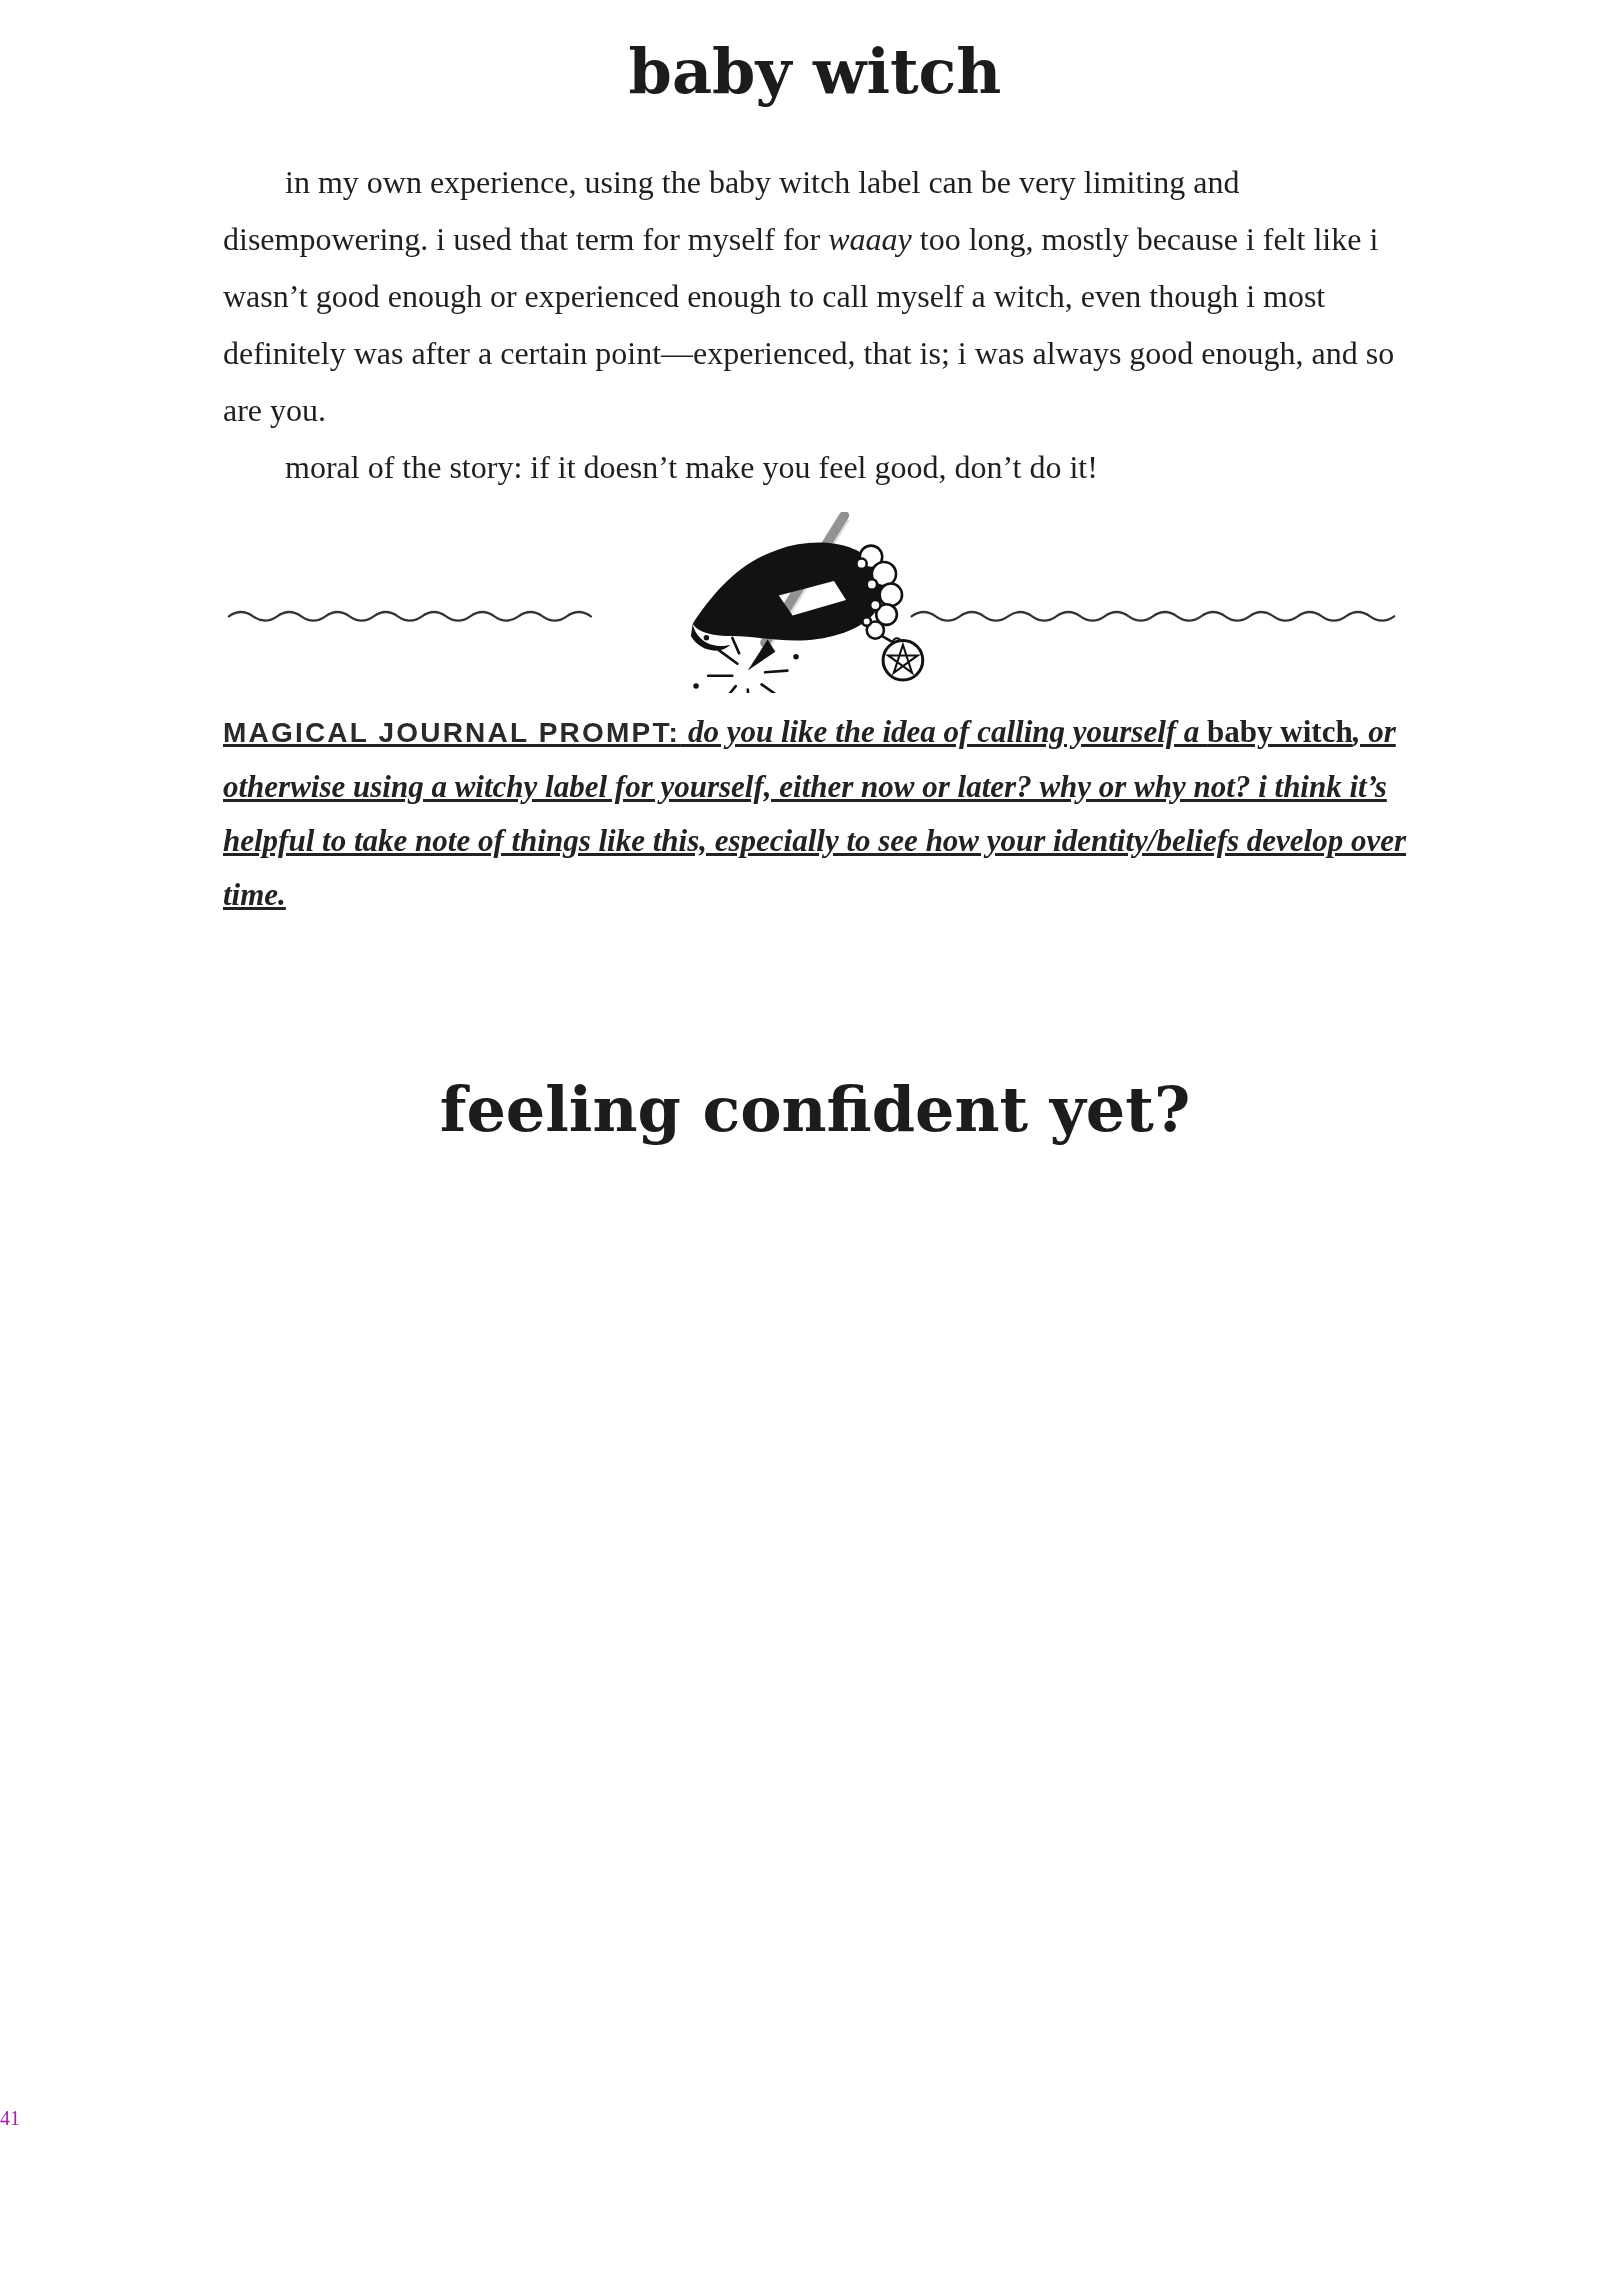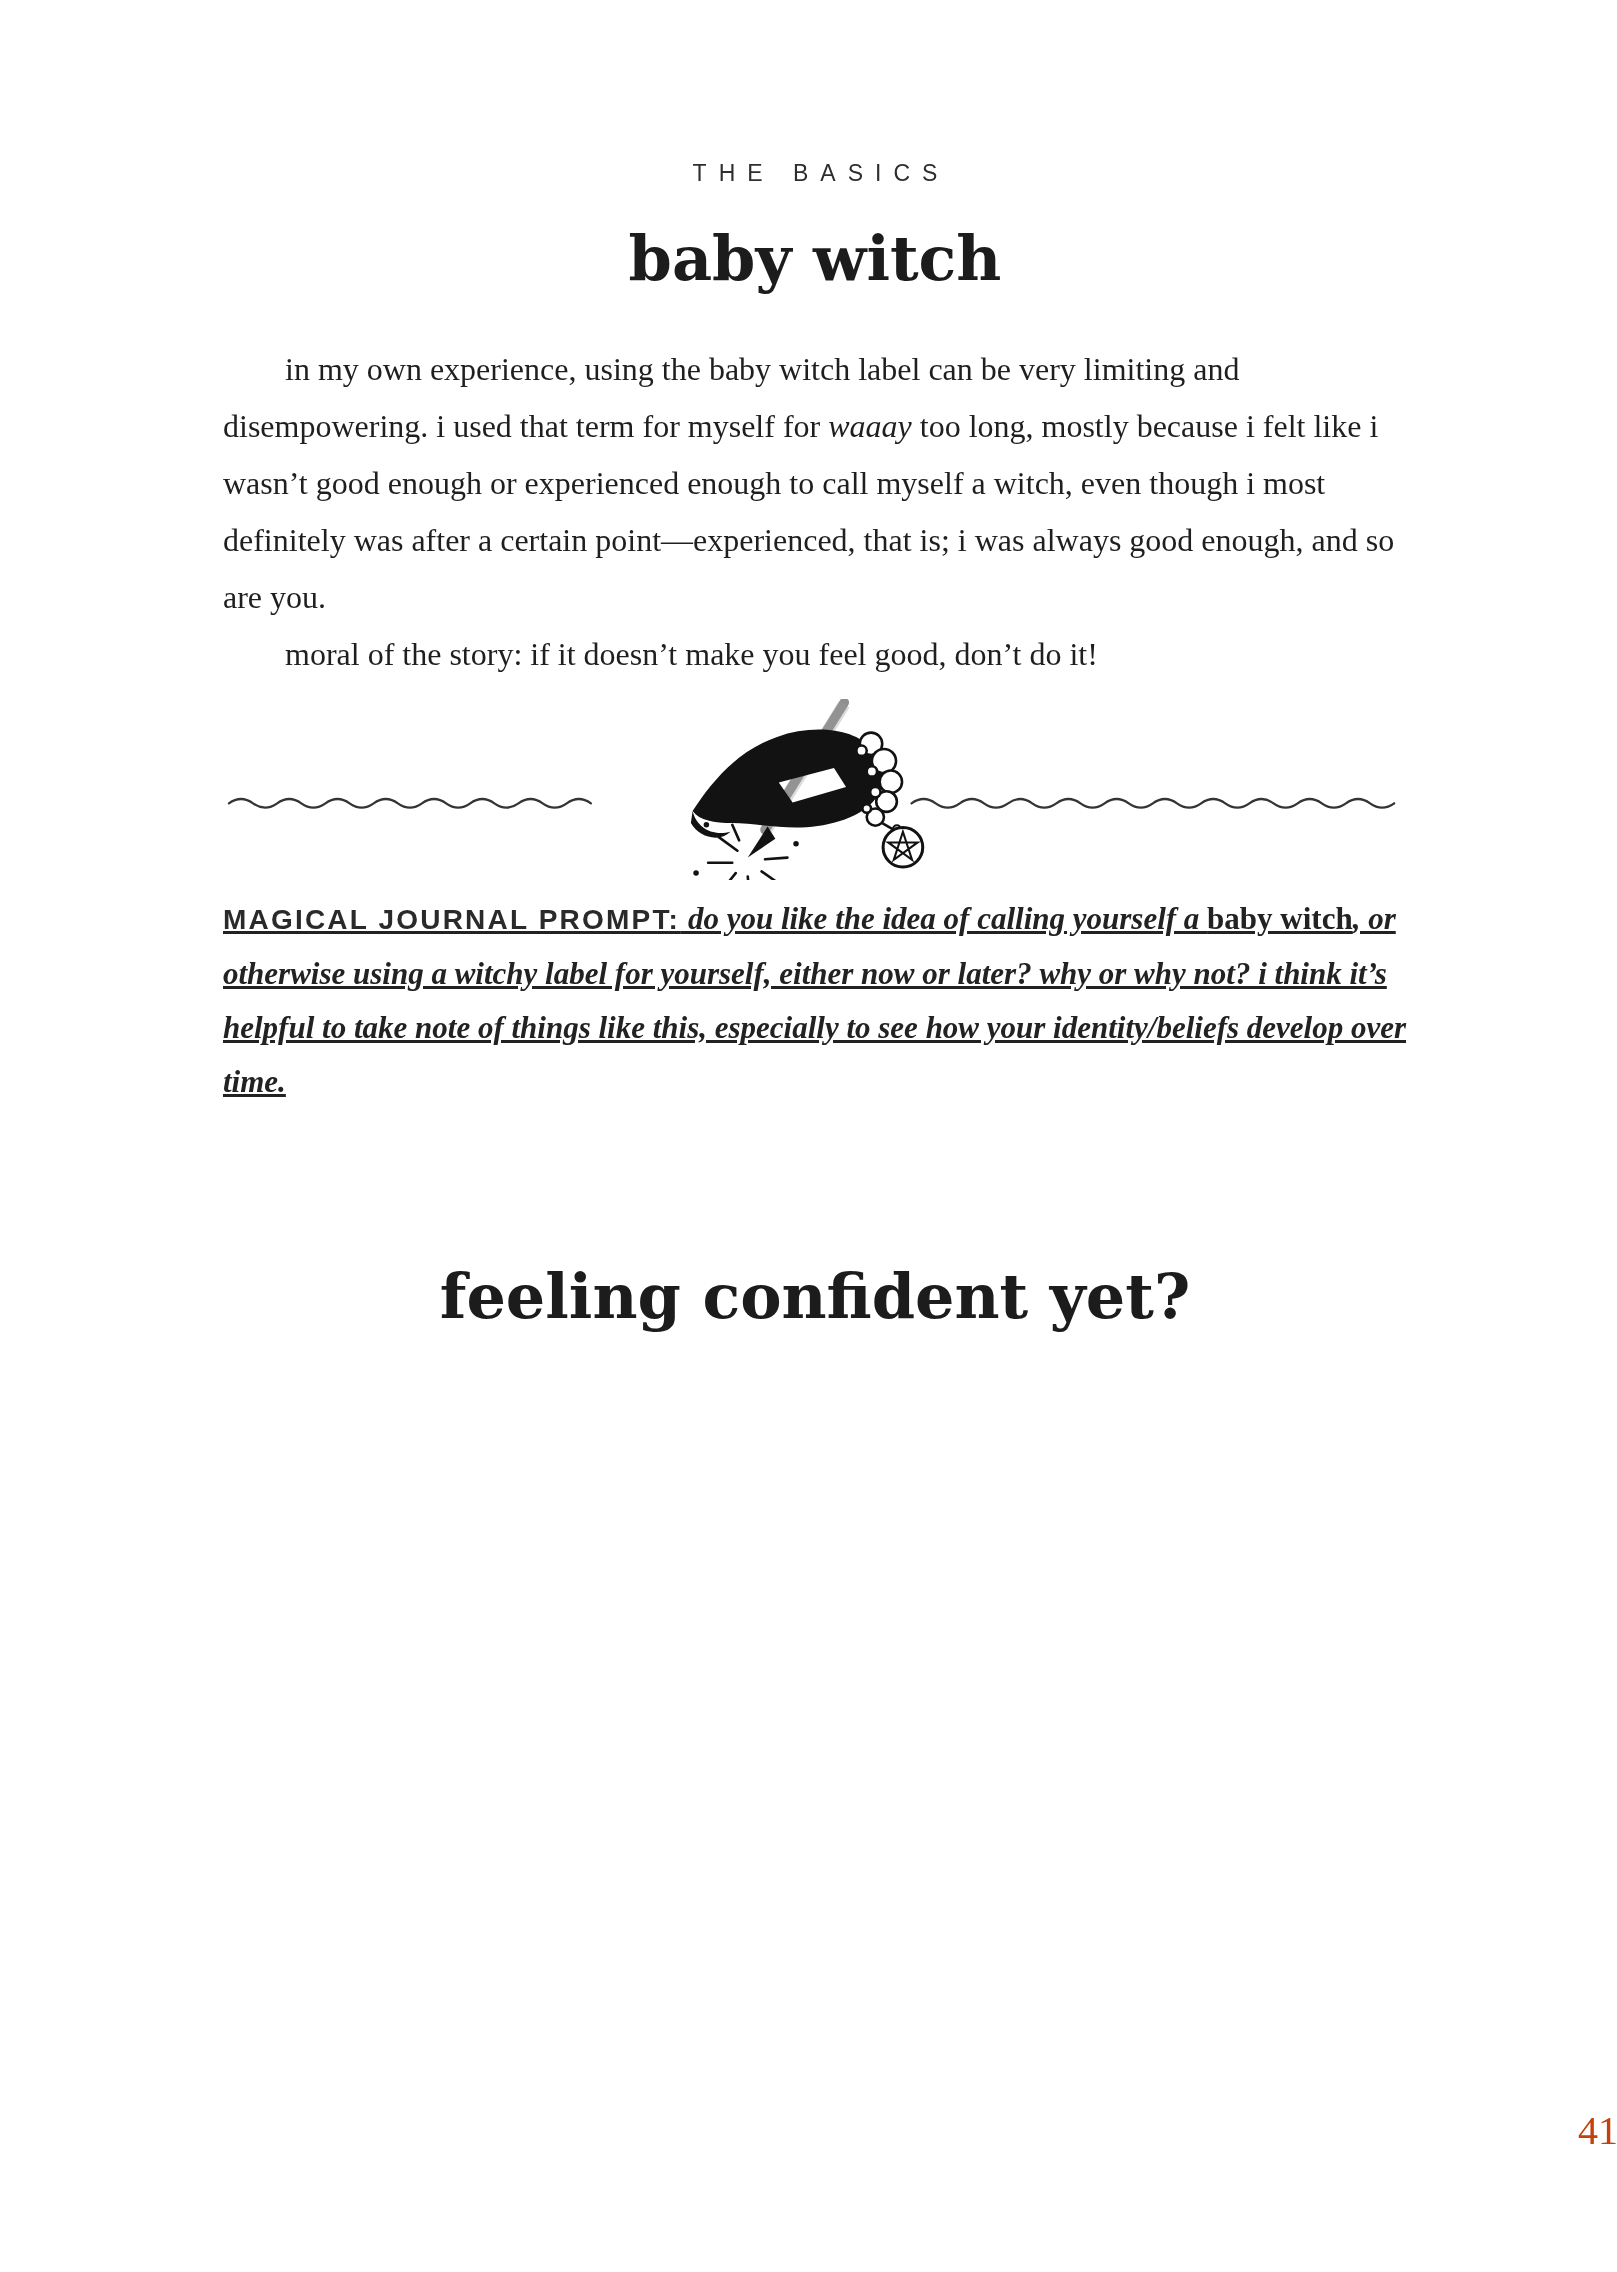--- a/index.html
+++ b/index.html
@@ -80,32 +80,31 @@
     font-size: 62px;
     line-height: 1.1;
     color: #1c1c1c;
   }
   .italic { font-style: italic; }
   .page-number {
     position: absolute;
     left: 0;
     width: 100%;
     top: 2107px;
-    text-align: right;
-    font-size: 40px;
-    color: #c2410c;
+    text-align: left;
+    font-size: 20px;
+    color: #a21caf;
   }
 </style>
 </head>
 <body>
 
 <div class="page">
   <div class="content">
 
-    <div class="running-head">THE BASICS</div>
 
     <h1 class="chapter-title">baby witch</h1>
 
     <div class="body-block">
       <p class="indent"><span>in my own experience, using the baby witch label can be very limiting and disempowering. i used that term for myself for </span><span class="italic">waaay</span><span> too long, mostly because i felt like i wasn’t good enough or experienced enough to call myself a witch, even though i most definitely was after a certain point—experienced, that is; i was always good enough, and so are you.</span></p>
       <p class="indent">moral of the story: if it doesn’t make you feel good, don’t do it!</p>
     </div>
 
     <svg class="divider" width="1184" height="181" viewBox="0 0 1372 210" aria-hidden="true">
       <g stroke="#343434" stroke-width="2.6" fill="none" stroke-linecap="round">

